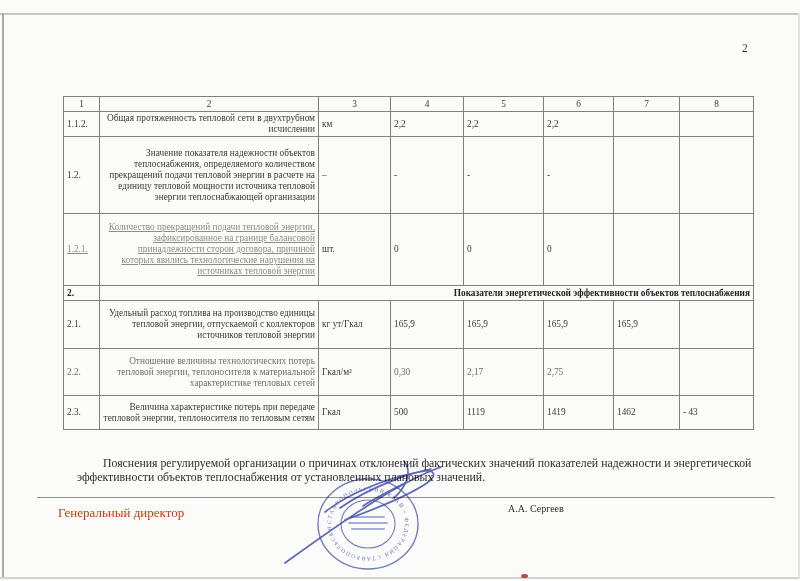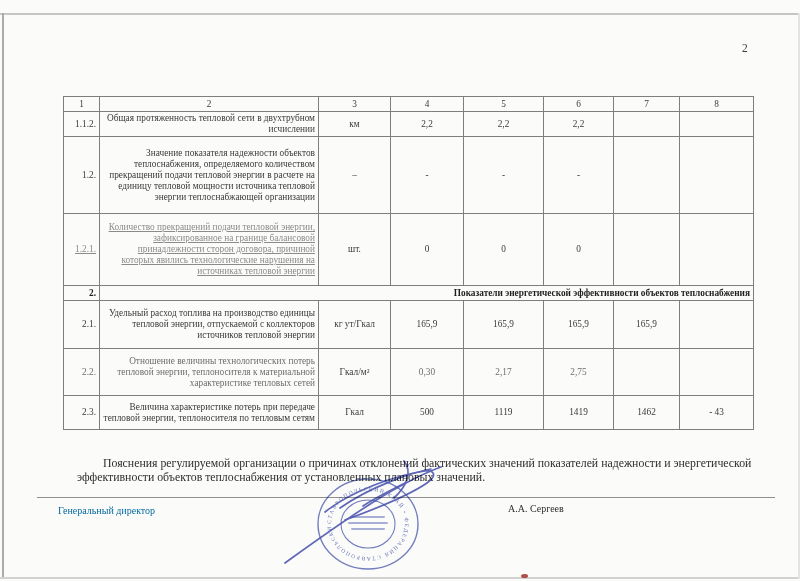--- a/index.html
+++ b/index.html
@@ -25,37 +25,37 @@
     border-collapse:collapse;
     table-layout:fixed;
     font-size:9.3px;line-height:11px;color:#3a3a3a;
   }
   table.indicators td{
     border:1px solid #7e7e7e;
     padding:1px 3px;
     vertical-align:middle;
     overflow:hidden;
   }
-  td.c-num{text-align:right;padding-left:2px;}
+  td.c-num{text-align:left;padding-left:2px;}
   td.c-name{text-align:right;}
-  td.c-unit,td.c-val{text-align:center;}
+  td.c-unit,td.c-val{text-align:left;}
   tr.hdr td{text-align:center;height:12px;line-height:11px;}
   tr.sec td{font-weight:bold;color:#1f1f1f;}
   tr.sec td.sec-title{text-align:right;}
   .faded{color:#8b8b8b;text-decoration:underline;}
   .semi-faded{color:#6d6d6d;}
 
   .explanation{
     position:absolute;left:37px;top:457px;width:727px;
     font-size:11.8px;line-height:13.5px;color:#2e2e2e;
     text-indent:26px;
     margin-left:40px;
   }
   .sep-line{position:absolute;left:37px;top:497px;width:738px;height:0;border-top:1px solid #8f8f8f;}
-  .sig-role{position:absolute;left:58px;top:505px;font-size:10px;color:#0369a1;}
+  .sig-role{position:absolute;left:58px;top:505px;font-size:13px;color:#c2410c;}
   .sig-name{position:absolute;left:508px;top:503px;font-size:10px;color:#2e2e2e;}
 
   .seal-svg{position:absolute;left:255px;top:450px;mix-blend-mode:multiply;}
   .red-speck{position:absolute;left:521px;top:574px;width:7px;height:4px;background:#a23328;border-radius:50% 40% 50% 50%;opacity:.85;}
 </style>
 </head>
 <body>
 
 <div class="page">
 

